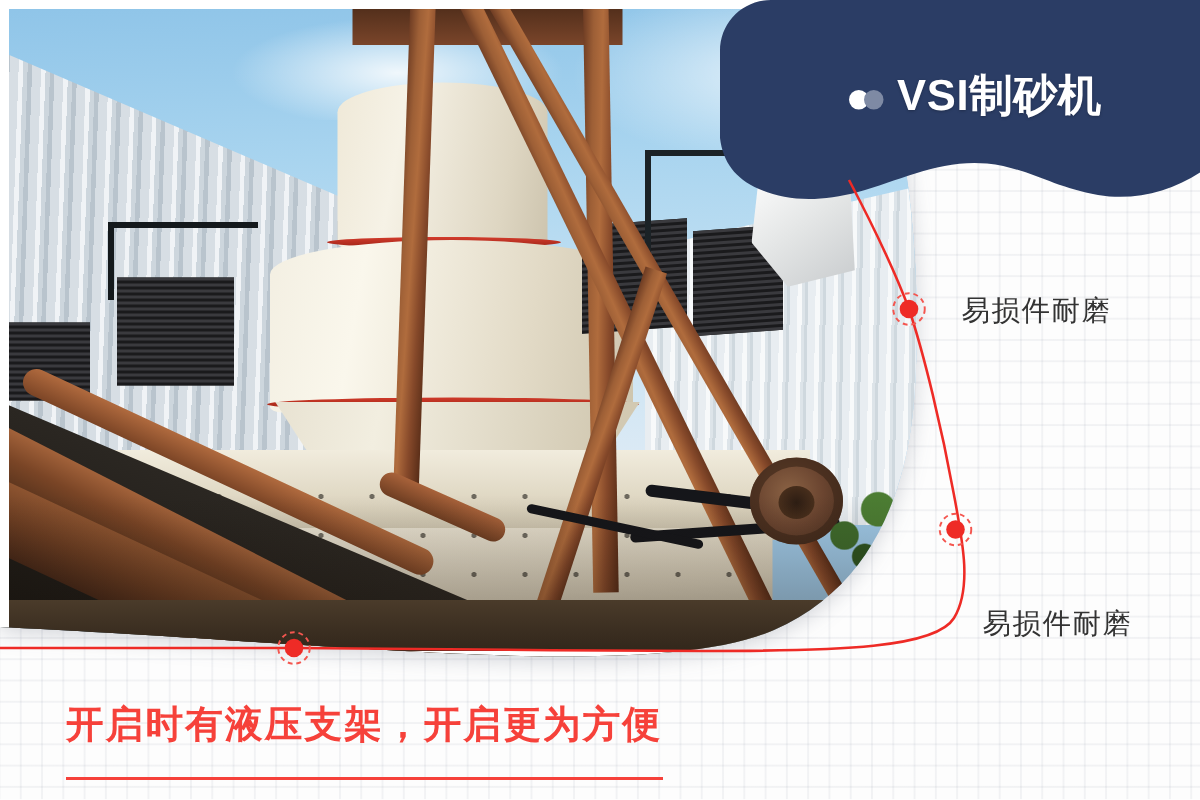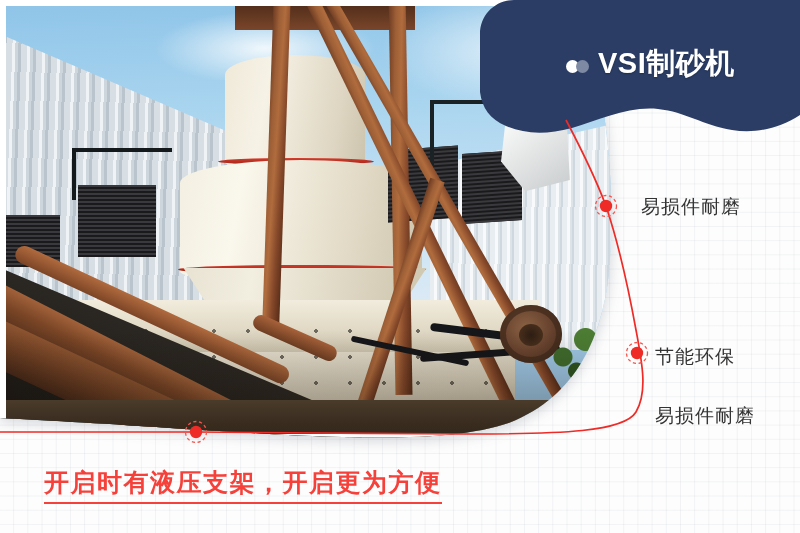--- a/index.html
+++ b/index.html
@@ -271,21 +271,21 @@
   .lbl-2 { left:655px; top:344px; }
   .lbl-3 { left:655px; top:403px; }
 
   
   .caption {
     position:absolute; z-index:9;
     left:44px; top:466px;
     color:#f6413a; font-size:25px; font-weight:bold; letter-spacing:1.5px;
     white-space:nowrap;
     border-bottom:2.5px solid #f6413a;
-    padding-bottom:3px;
+    padding-bottom:19px;
   }
 </style>
 </head>
 <body>
 
 <div id="stage">
 
   <div class="grid"></div>
 
   <div class="photo-wrap">
@@ -383,18 +383,17 @@
       <circle cx="637" cy="353" r="6.2" fill="#ee2b26"></circle>
     </g>
 
     <g>
       <circle cx="196" cy="432" r="10.5" fill="none" stroke="#f4564f" stroke-width="1.3" stroke-dasharray="3.2 2.6"></circle>
       <circle cx="196" cy="432" r="6.2" fill="#ee2b26"></circle>
     </g>
   </svg>
 
   <div class="label lbl-1">易损件耐磨</div>
-  <div class="label lbl-2">节能环保</div>
   <div class="label lbl-3">易损件耐磨</div>
 
   <div class="caption">开启时有液压支架，开启更为方便</div>
 
 </div>
 
 </body></html>

